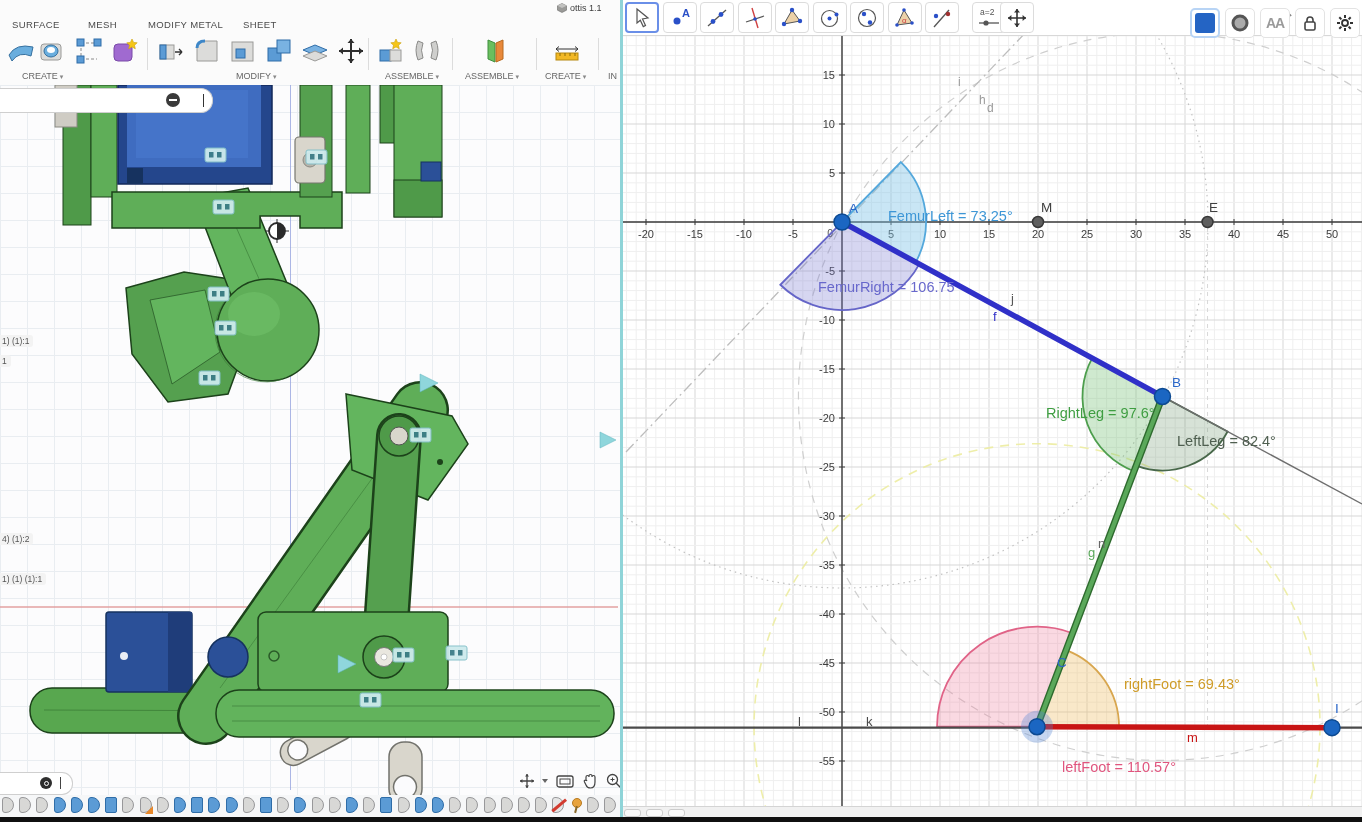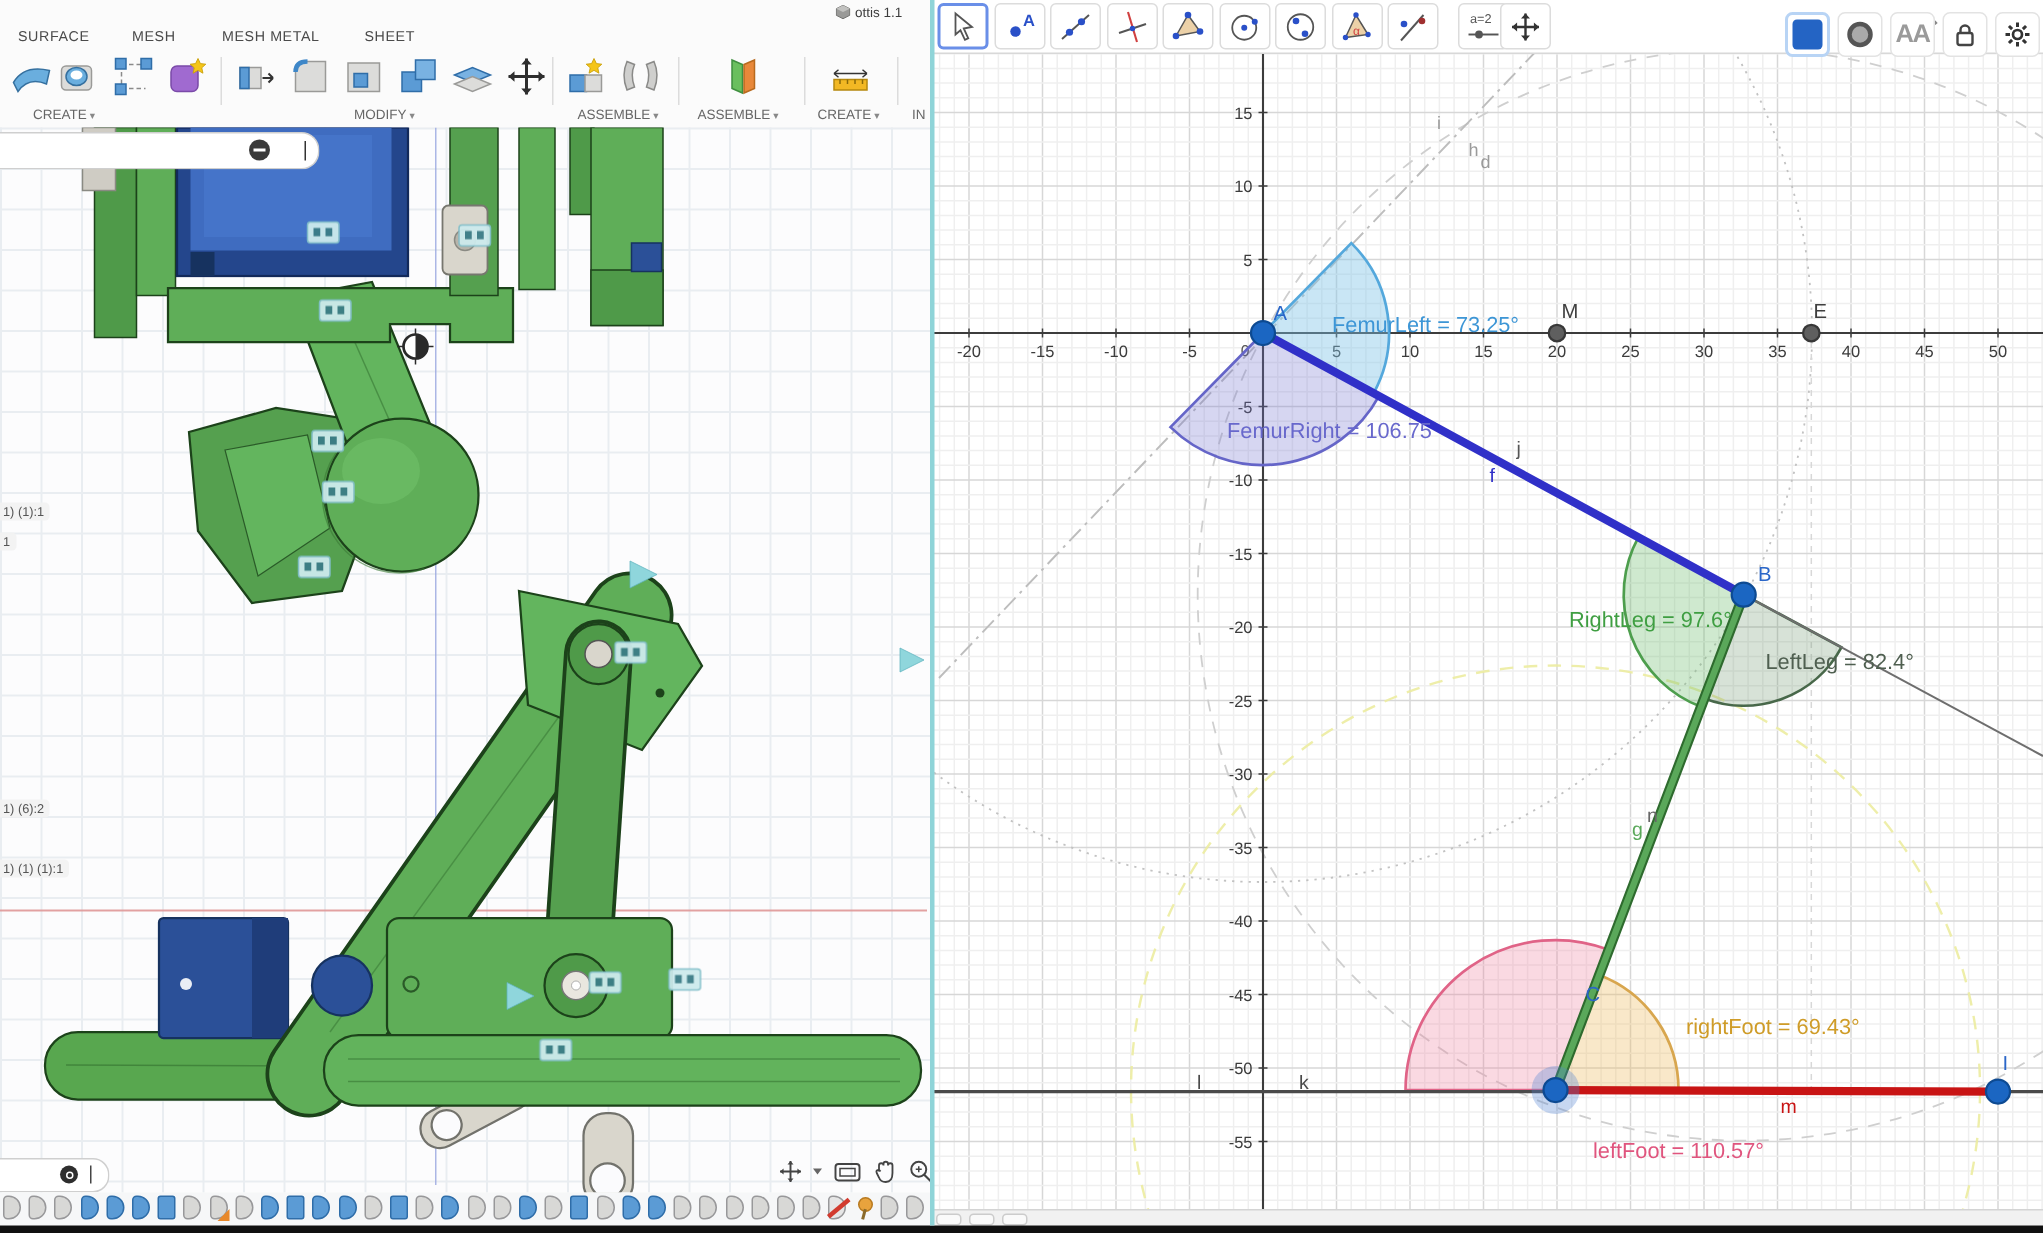--- a/index.html
+++ b/index.html
@@ -52,36 +52,36 @@
   #gg-toolbar{position:absolute;left:0;top:0;width:742px;height:36px;background:#fff;border-bottom:1px solid #d8d8d8;box-sizing:border-box;}
   .gg-btn{position:absolute;top:2px;width:34px;height:31px;background:#fff;border:1px solid #dcdcdc;border-radius:4px;box-sizing:border-box;
           display:flex;align-items:center;justify-content:center;}
   .gg-btn.sel{border:2px solid #6a8fe8;}
   .gg-flat{position:absolute;top:6px;width:24px;height:24px;display:flex;align-items:center;justify-content:center;}
   #gg-graph{position:absolute;left:0;top:36px;}
   #gg-stylebar{position:absolute;left:570px;top:8px;display:flex;gap:5px;align-items:center;z-index:8;}
   .sb-btn{width:30px;height:30px;background:#fff;border:1px solid #e3e3e3;border-radius:5px;display:flex;align-items:center;justify-content:center;box-sizing:border-box;}
   .sb-btn.colorsel{border:2px solid #b8d4f5;}
   .sb-swatch{width:20px;height:20px;background:#2464c4;border-radius:3px;}
-  .sb-aa{font-size:17px;font-weight:bold;color:#9a9a9a;letter-spacing:-1px;}
+  .sb-aa{font-size:14px;font-weight:bold;color:#9a9a9a;letter-spacing:-1px;}
   #gg-strip{position:absolute;left:0;top:806px;width:742px;height:11px;background:#f1f1f1;border-top:1px solid #d4d4d4;box-sizing:border-box;}
   .strip-btn{position:absolute;top:2px;width:17px;height:8px;background:#fafafa;border:1px solid #ccc;border-radius:3px;box-sizing:border-box;}
   #bottom-bar{position:absolute;left:0;top:817px;width:1362px;height:5px;background:#101010;}
   svg text{font-family:"Liberation Sans", sans-serif;}
 </style>
 </head>
 <body>
 
 <div id="stage">
 
   <div id="fusion">
     <div id="f-toolbar">
       <span class="f-tab" style="left:12px">SURFACE</span>
       <span class="f-tab" style="left:88px">MESH</span>
-      <span class="f-tab" style="left:148px">MESH METAL</span>
+      <span class="f-tab" style="left:148px">MODIFY METAL</span>
       <span class="f-tab" style="left:243px">SHEET</span>
 
       <div class="f-ico" style="left:6px">
         <svg width="30" height="30">
             <path d="M3,19 Q10,7 27,11 L25,20 Q13,15 6,25 Z" fill="#6aaede" stroke="#35709f" stroke-width="1"></path>
           </svg>
       </div>
       <div class="f-ico" style="left:36px">
         <svg width="30" height="30">
             <rect x="5" y="8" width="20" height="16" rx="3" fill="#dcdcda" stroke="#9a9a98"></rect>
@@ -318,21 +318,21 @@
         <span class="dot"></span>
         <span class="cursor"></span>
       </div>
       <div id="comment-pill">
         <span class="dot"></span>
         <span class="cursor"></span>
       </div>
 
       <span class="browser-chip" style="top:250px">1) (1):1</span>
       <span class="browser-chip" style="top:270px">1</span>
-      <span class="browser-chip" style="top:448px">1) (6):2</span>
+      <span class="browser-chip" style="top:448px">4) (1):2</span>
       <span class="browser-chip" style="top:488px">1) (1) (1):1</span>
 
       <div id="f-navbar">
         <svg width="18" height="18">
             <path d="M9,2 V16 M2,9 H16" stroke="#444" stroke-width="1.3"></path>
             <path d="M9,2 l-2,2.4 h4 Z M9,16 l-2,-2.4 h4 Z M2,9 l2.4,-2 v4 Z M16,9 l-2.4,-2 v4 Z" fill="#444"></path>
           </svg>
         <svg width="7" height="18">
             <path d="M0,7 L6,7 L3,11 Z" fill="#666"></path>
           </svg>

